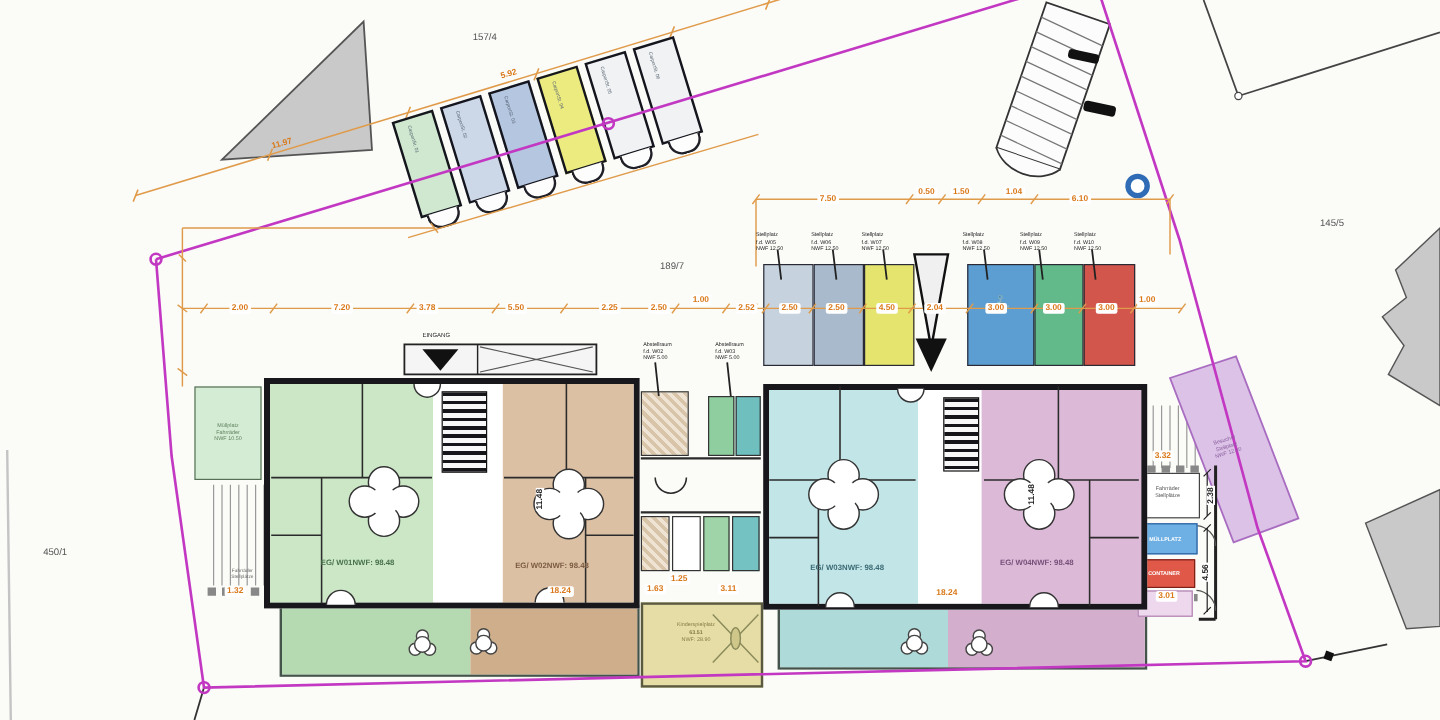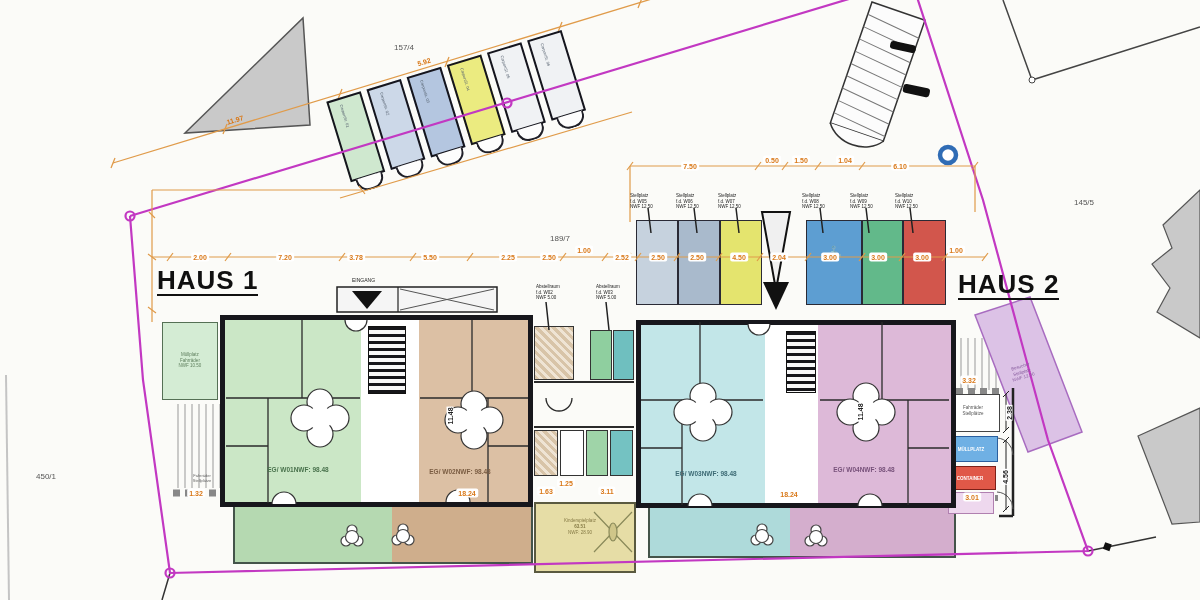--- a/index.html
+++ b/index.html
@@ -21,21 +21,21 @@
   .cpa{position:absolute;left:3px;bottom:-15px;width:24px;height:12px;border-radius:0 0 12px 12px;
        border:2px solid #202028;border-top:none;background:#fdfdfd;}
   .cpt{position:absolute;left:9px;top:5px;writing-mode:vertical-rl;font-size:4px;line-height:5px;
        color:#55606e;white-space:nowrap;}
   .pill{position:absolute;transform:translate(-50%,-50%);background:#fff;color:#d97818;font-weight:bold;
         font-size:7px;line-height:9px;padding:0 2px;border-radius:2px;white-space:nowrap;z-index:30;}
   .vdim{position:absolute;transform:translate(-50%,-50%) rotate(-90deg);color:#222;font-size:7px;
         font-weight:bold;background:#fff;padding:0 1px;z-index:30;white-space:nowrap;}
   .diag{position:absolute;transform:translate(-50%,-50%) rotate(-16deg);color:#d97818;font-size:7px;
         font-weight:bold;z-index:30;white-space:nowrap;}
-  .parcel{position:absolute;transform:translate(-50%,-50%);color:#555;font-size:8px;z-index:30;white-space:nowrap;margin-top:16px;}
+  .parcel{position:absolute;transform:translate(-50%,-50%);color:#555;font-size:8px;z-index:30;white-space:nowrap;}
   .title{position:absolute;font-size:26px;font-weight:bold;color:#101010;letter-spacing:1px;
          border-bottom:2.5px solid #101010;line-height:28px;z-index:30;white-space:nowrap;}
   .ulab{position:absolute;transform:translate(-50%,-50%);text-align:center;font-size:6.5px;font-weight:bold;
         line-height:8px;z-index:25;white-space:nowrap;}
   .slab{position:absolute;font-size:4.5px;line-height:5.5px;color:#222;z-index:25;white-space:nowrap;}
   .slab span,.t2 span{display:block;}
   .t2{position:absolute;transform:translate(-50%,-50%);text-align:center;z-index:25;}
   .anchor{position:absolute;left:50%;top:38%;transform:translate(-50%,-50%);font-size:14px;color:#24507e;}
 </style>
 </head>
@@ -260,26 +260,24 @@
         <circle cx="822" cy="541" r="5"></circle>
         <circle cx="810" cy="541" r="5"></circle>
         <circle cx="816" cy="537" r="6.5"></circle>
     </g>
     <g stroke="#8a8a5a" stroke-width="1.2" fill="none">
       <path d="M594,512 L632,552 M632,512 L594,552"></path>
       <ellipse cx="613" cy="532" rx="4" ry="9" fill="#cfc689"></ellipse>
     </g>
   </svg>
 
-  <div class="title" style="left:157px;top:266px;">HAUS 1</div>
-  <div class="title" style="left:958px;top:270px;">HAUS 2</div>
 
   <div class="parcel" style="left:404px;top:31px;">157/4</div>
   <div class="parcel" style="left:560px;top:222px;">189/7</div>
-  <div class="parcel" style="left:1084px;top:186px;">145/5</div>
+  <div class="parcel" style="left:1110px;top:186px;">145/5</div>
   <div class="parcel" style="left:46px;top:460px;">450/1</div>
 
   <div class="slab" style="left:352px;top:278px;font-size:5px;">EINGANG</div>
 
   <div class="pill" style="left:200px;top:257px;">2.00</div>
   <div class="pill" style="left:285px;top:257px;">7.20</div>
   <div class="pill" style="left:356px;top:257px;">3.78</div>
   <div class="pill" style="left:430px;top:257px;">5.50</div>
   <div class="pill" style="left:508px;top:257px;">2.25</div>
   <div class="pill" style="left:549px;top:257px;">2.50</div>

